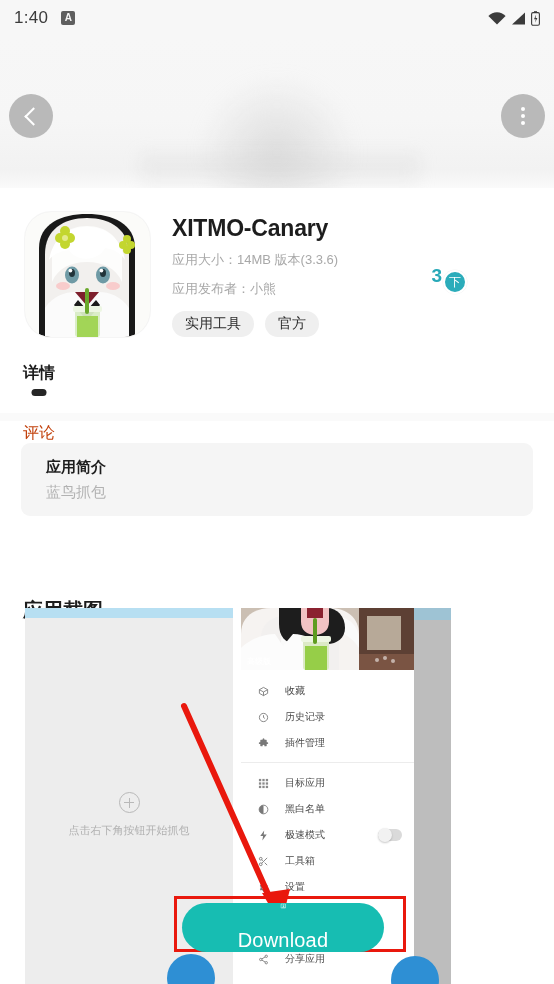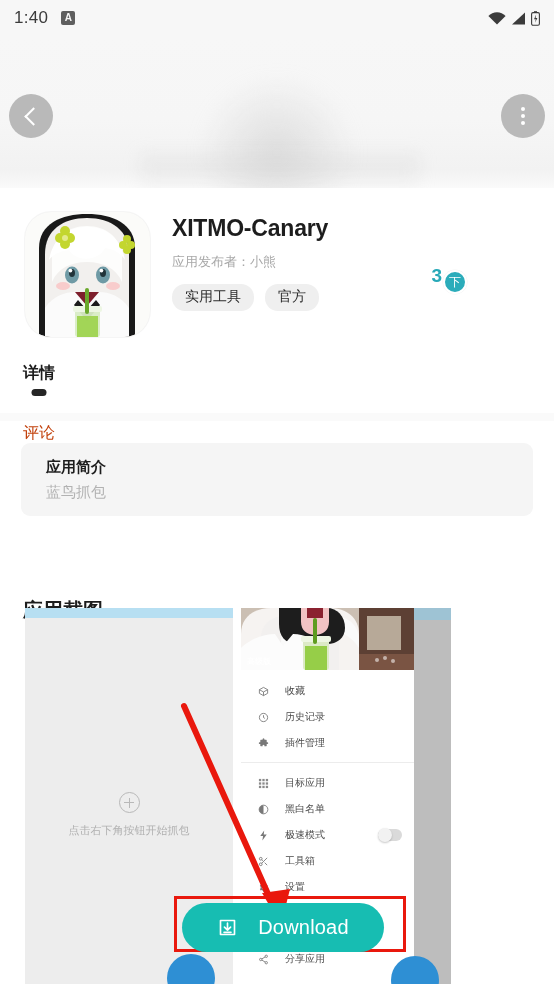--- a/index.html
+++ b/index.html
@@ -231,21 +231,21 @@
     position:absolute; right: 12px; bottom: -20px;
     width: 48px; height: 48px; border-radius: 50%; background: #2e8fd4;
   }
 
   
   .dl-button {
     position: absolute; left: 182px; top: 903px;
     width: 202px; height: 49px; border-radius: 25px;
     background: #17bdb2;
     display:flex; align-items:center; justify-content:center; gap: 20px;
-    cursor: pointer; z-index: 30;
+    cursor: pointer; z-index: 30; flex-direction: column;
   }
   .dl-button .lbl { color: #fff; font-size: 20px; letter-spacing: .2px; }
   .dl-button svg { display:block; }
 
   .red-box {
     position: absolute; left: 174px; top: 896px;
     width: 232px; height: 56px;
     border: 3px solid #e9180d; z-index: 29;
   }
   .arrow-svg {
@@ -331,20 +331,21 @@
           <path d="M53 88l9 10 9-10 4 5-13 16-13-16z" fill="#1c1c1c"></path>
           <rect x="50" y="96" width="25" height="29" rx="3" fill="#d8ecc5" opacity=".95"></rect>
           <rect x="48" y="94" width="29" height="6" rx="2" fill="#edf6e3"></rect>
           <rect x="52" y="104" width="21" height="21" fill="#9bd24a" opacity=".9"></rect>
           <rect x="60" y="76" width="4" height="26" rx="2" fill="#6aa82b"></rect>
         </g>
       </svg>
     </div>
     <div class="app-meta">
       <div class="app-title">XITMO-Canary</div>
+      <div class="app-sub">应用大小：14MB 版本(3.3.6)</div>
       <div class="app-sub2">应用发布者：小熊</div>
       <div class="tag-row">
         <div class="tag">实用工具</div>
         <div class="tag">官方</div>
       </div>
     </div>
     <div class="dl-badge">
       <div class="dl-num">3</div>
       <div class="dl-circle">下</div>
     </div>

